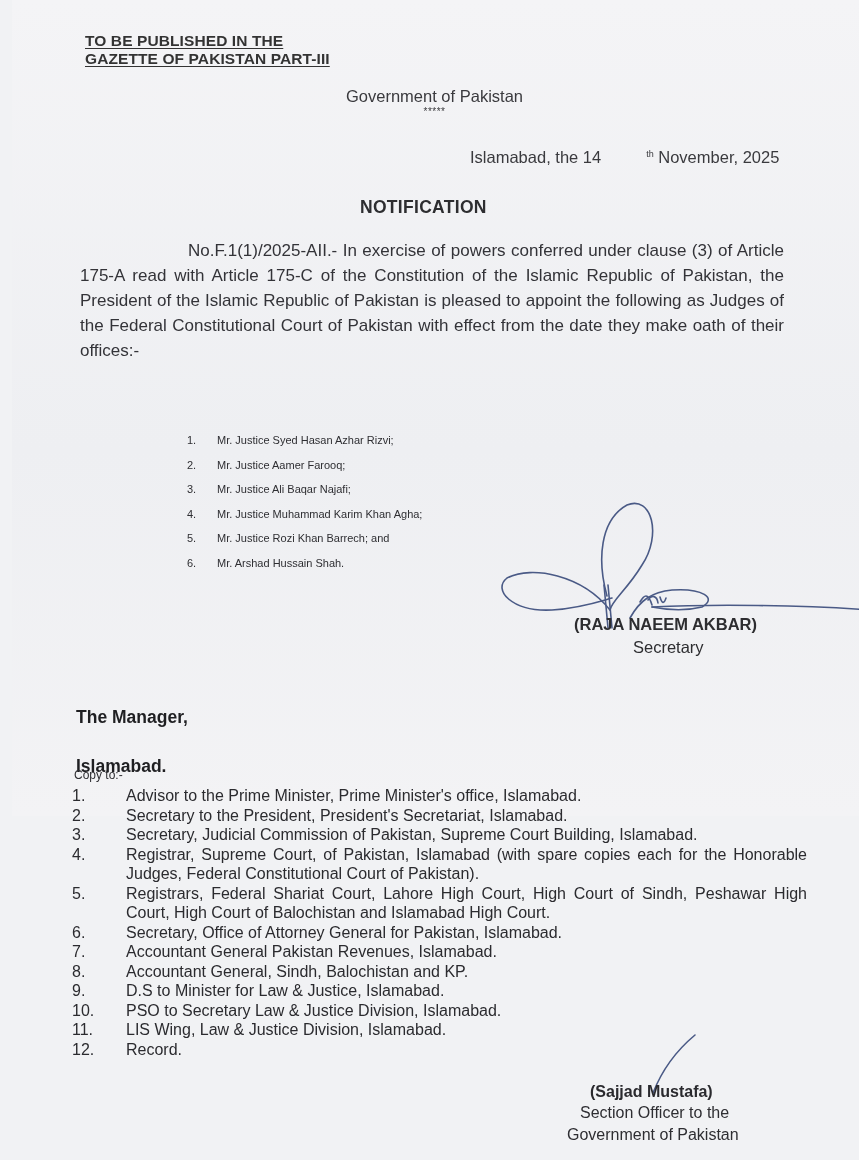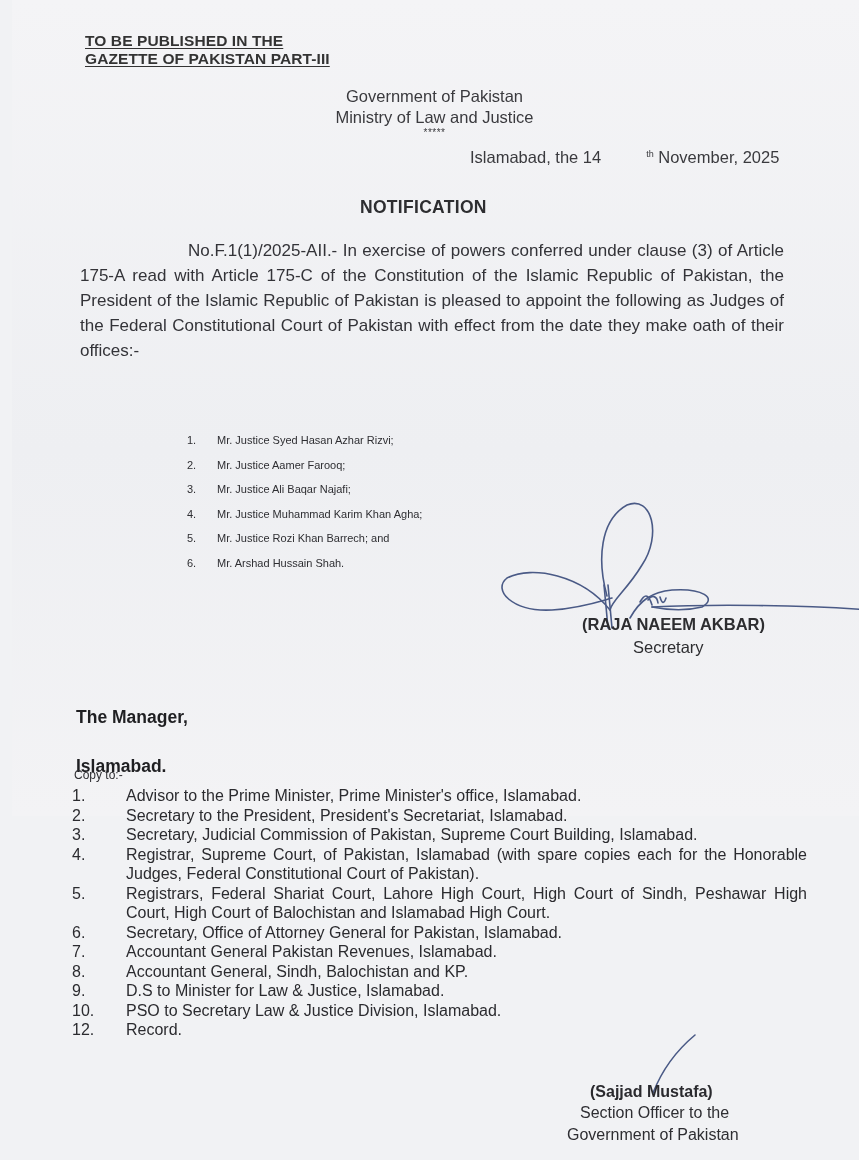--- a/index.html
+++ b/index.html
@@ -28,21 +28,21 @@
     .body-para {
       position: absolute; left: 68px; top: 238px; width: 704px;
       font-size: 17px; line-height: 25px; text-align: justify;
       font-family: "Liberation Sans Narrow", "Liberation Sans", sans-serif;
       color: #333338; transform-origin: left top;
     }
     .body-para .indent { display: inline-block; width: 108px; }
     .judges { left: 175px; top: 428px; font-size: 11px; line-height: 24.5px; color: #2e2e32; }
     .judges .row { display: block; }
     .judges .num { display: inline-block; width: 30px; }
-    .sig1-name { left: 562px; top: 615px; font-size: 16.5px; font-weight: bold; color: #2d2d30; margin-left: 8px; }
+    .sig1-name { left: 562px; top: 615px; font-size: 16.5px; font-weight: bold; color: #2d2d30; }
     .sig1-title { left: 621px; top: 638px; font-size: 16.5px; color: #2d2d30; }
     .addressee { left: 64px; top: 679px; font-size: 17.5px; line-height: 21px; font-weight: bold; color: #1f1f22; }
     .addressee span { display: block; margin-top: 28px; }
     .copyto-label { left: 62px; top: 768px; font-size: 12px; color: #2e2e32; }
     .copy-list { left: 60px; top: 786px; width: 735px; font-size: 16px; line-height: 19.5px; color: #2b2b2f; }
     .copy-item { display: flex; }
     .copy-item .cnum { width: 54px; flex: none; }
     .copy-item .ctext { flex: 1; text-align: justify; }
     .sig2-name { left: 578px; top: 1083px; font-size: 16px; font-weight: bold; color: #2a2a2e; }
     .sig2-t1 { left: 568px; top: 1104px; font-size: 16px; color: #2e2e32; }
@@ -54,21 +54,20 @@
 
 <div class="page">
 
   <div class="abs gazette">
     <span>TO BE PUBLISHED IN THE</span>
     <span>GAZETTE OF PAKISTAN PART-III</span>
   </div>
 
   <div class="abs header-block">
     <div>Government of Pakistan</div>
-    <div>Ministry of Law and Justice</div>
     <div class="stars">*****</div>
   </div>
 
   <div class="abs date"><span>Islamabad, the 14</span><sup>th</sup><span> November, 2025</span></div>
 
   <div class="abs title">NOTIFICATION</div>
 
   <div class="body-para"><span class="indent"></span><span>No.F.1(1)/2025-AII.- In exercise of powers conferred under clause (3) of Article 175-A read with Article 175-C of the Constitution of the Islamic Republic of Pakistan, the President of the Islamic Republic of Pakistan is pleased to appoint the following as Judges of the Federal Constitutional Court of Pakistan with effect from the date they make oath of their offices:-</span></div>
 
   <div class="abs judges">
@@ -137,20 +136,24 @@
       </div>
     <div class="copy-item">
         <span class="cnum">9.</span>
         <span class="ctext">D.S to Minister for Law &amp; Justice, Islamabad.</span>
       </div>
     <div class="copy-item">
         <span class="cnum">10.</span>
         <span class="ctext">PSO to Secretary Law &amp; Justice Division, Islamabad.</span>
       </div>
     <div class="copy-item">
+        <span class="cnum">11.</span>
+        <span class="ctext">LIS Wing, Law &amp; Justice Division, Islamabad.</span>
+      </div>
+    <div class="copy-item">
         <span class="cnum">12.</span>
         <span class="ctext">Record.</span>
       </div>
   </div>
 
   <svg class="sig" width="859" height="1160">
     <path d="M683 1035 C 665 1050, 650 1070, 641 1093" fill="none" stroke="#4a5a86" stroke-width="1.6" stroke-linecap="round"></path>
   </svg>
 
   <div class="abs sig2-name">(Sajjad Mustafa)</div>

